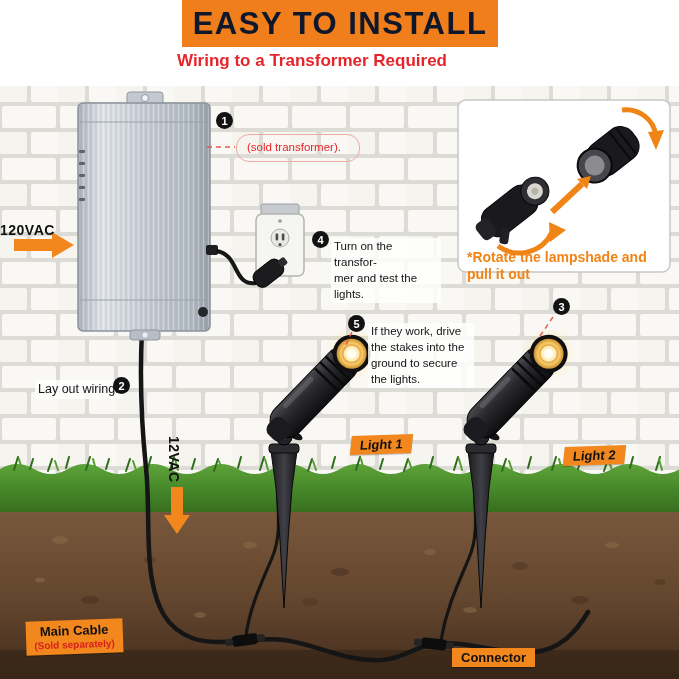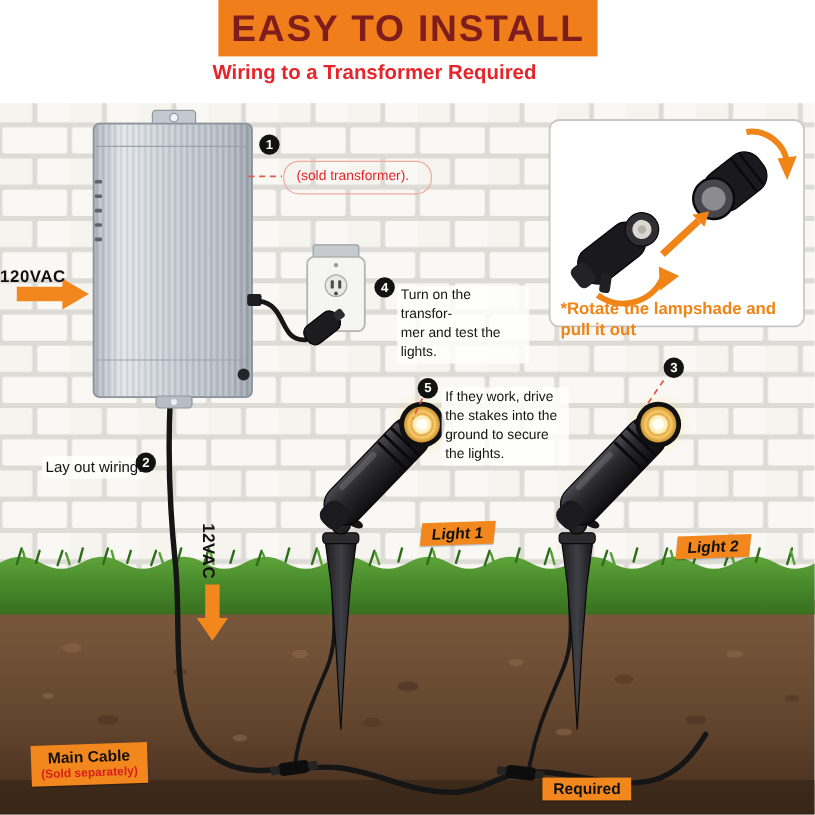--- a/index.html
+++ b/index.html
@@ -10,21 +10,21 @@
   }
   .abs{position:absolute;}
   svg{display:block;}
 
   
   .banner{
     position:absolute;left:182px;top:0;width:316px;height:47px;
     background:#EF7E1B;display:flex;align-items:center;justify-content:center;
   }
   .banner-title{
-    color:#7f1d1d;font-size:31px;font-weight:bold;letter-spacing:1.5px;margin:0;
+    color:#0f172a;font-size:31px;font-weight:bold;letter-spacing:1.5px;margin:0;
   }
   .subtitle{
     position:absolute;left:0;top:51px;width:624px;text-align:center;
     color:#E5252A;font-weight:bold;font-size:17px;
   }
 
   
   .marker{
     position:absolute;width:17px;height:17px;border-radius:50%;
     background:#121212;color:#fff;font-size:11px;font-weight:bold;
@@ -299,17 +299,17 @@
   <div class="v-label v-vertical" style="left:166px;top:436px;">12VAC</div>
 
   <div class="badge" style="left:351px;top:435px;">Light 1</div>
   <div class="badge" style="left:564px;top:446px;">Light 2</div>
 
   <div class="main-cable-badge">
     <div class="mc-title">Main Cable</div>
     <div class="mc-note">(Sold separately)</div>
   </div>
 
-  <div class="badge badge-plain" style="left:452px;top:648px;">Required</div>
+  <div class="badge badge-plain" style="left:452px;top:648px;">Connector</div>
 
   <div class="inset-caption">*Rotate the lampshade and pull it out</div>
 
 </div>
 
 </body></html>

